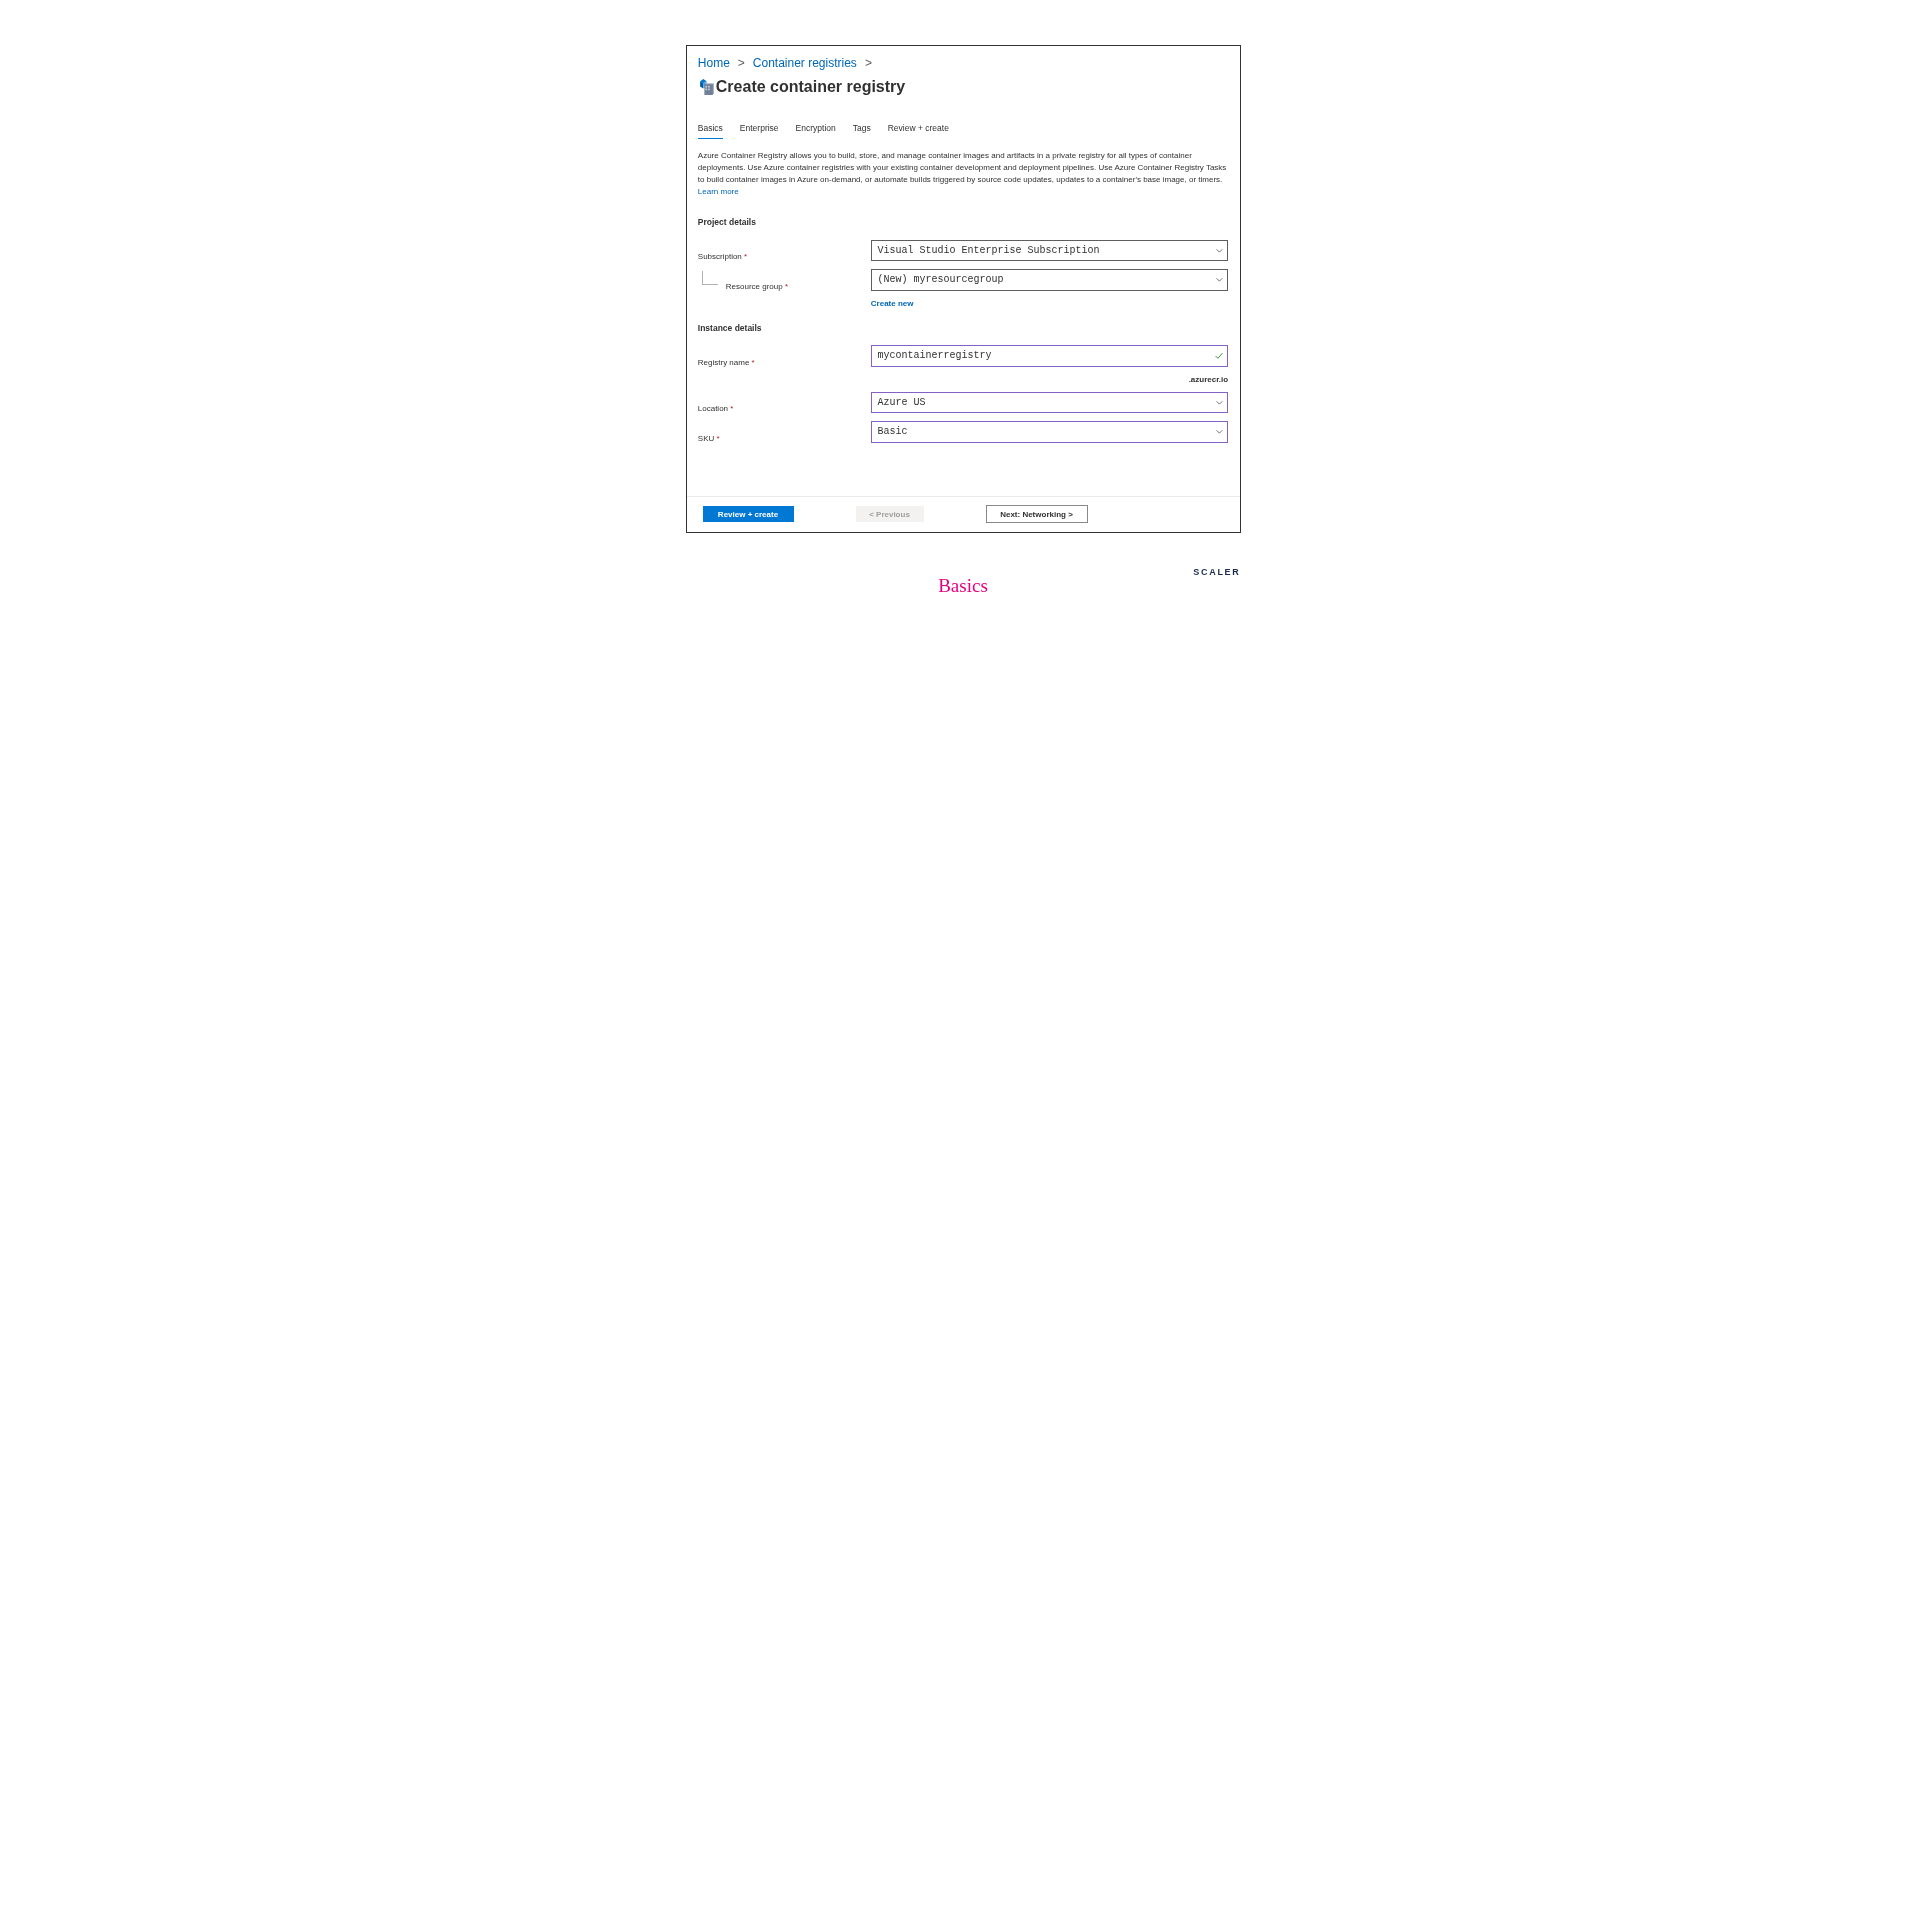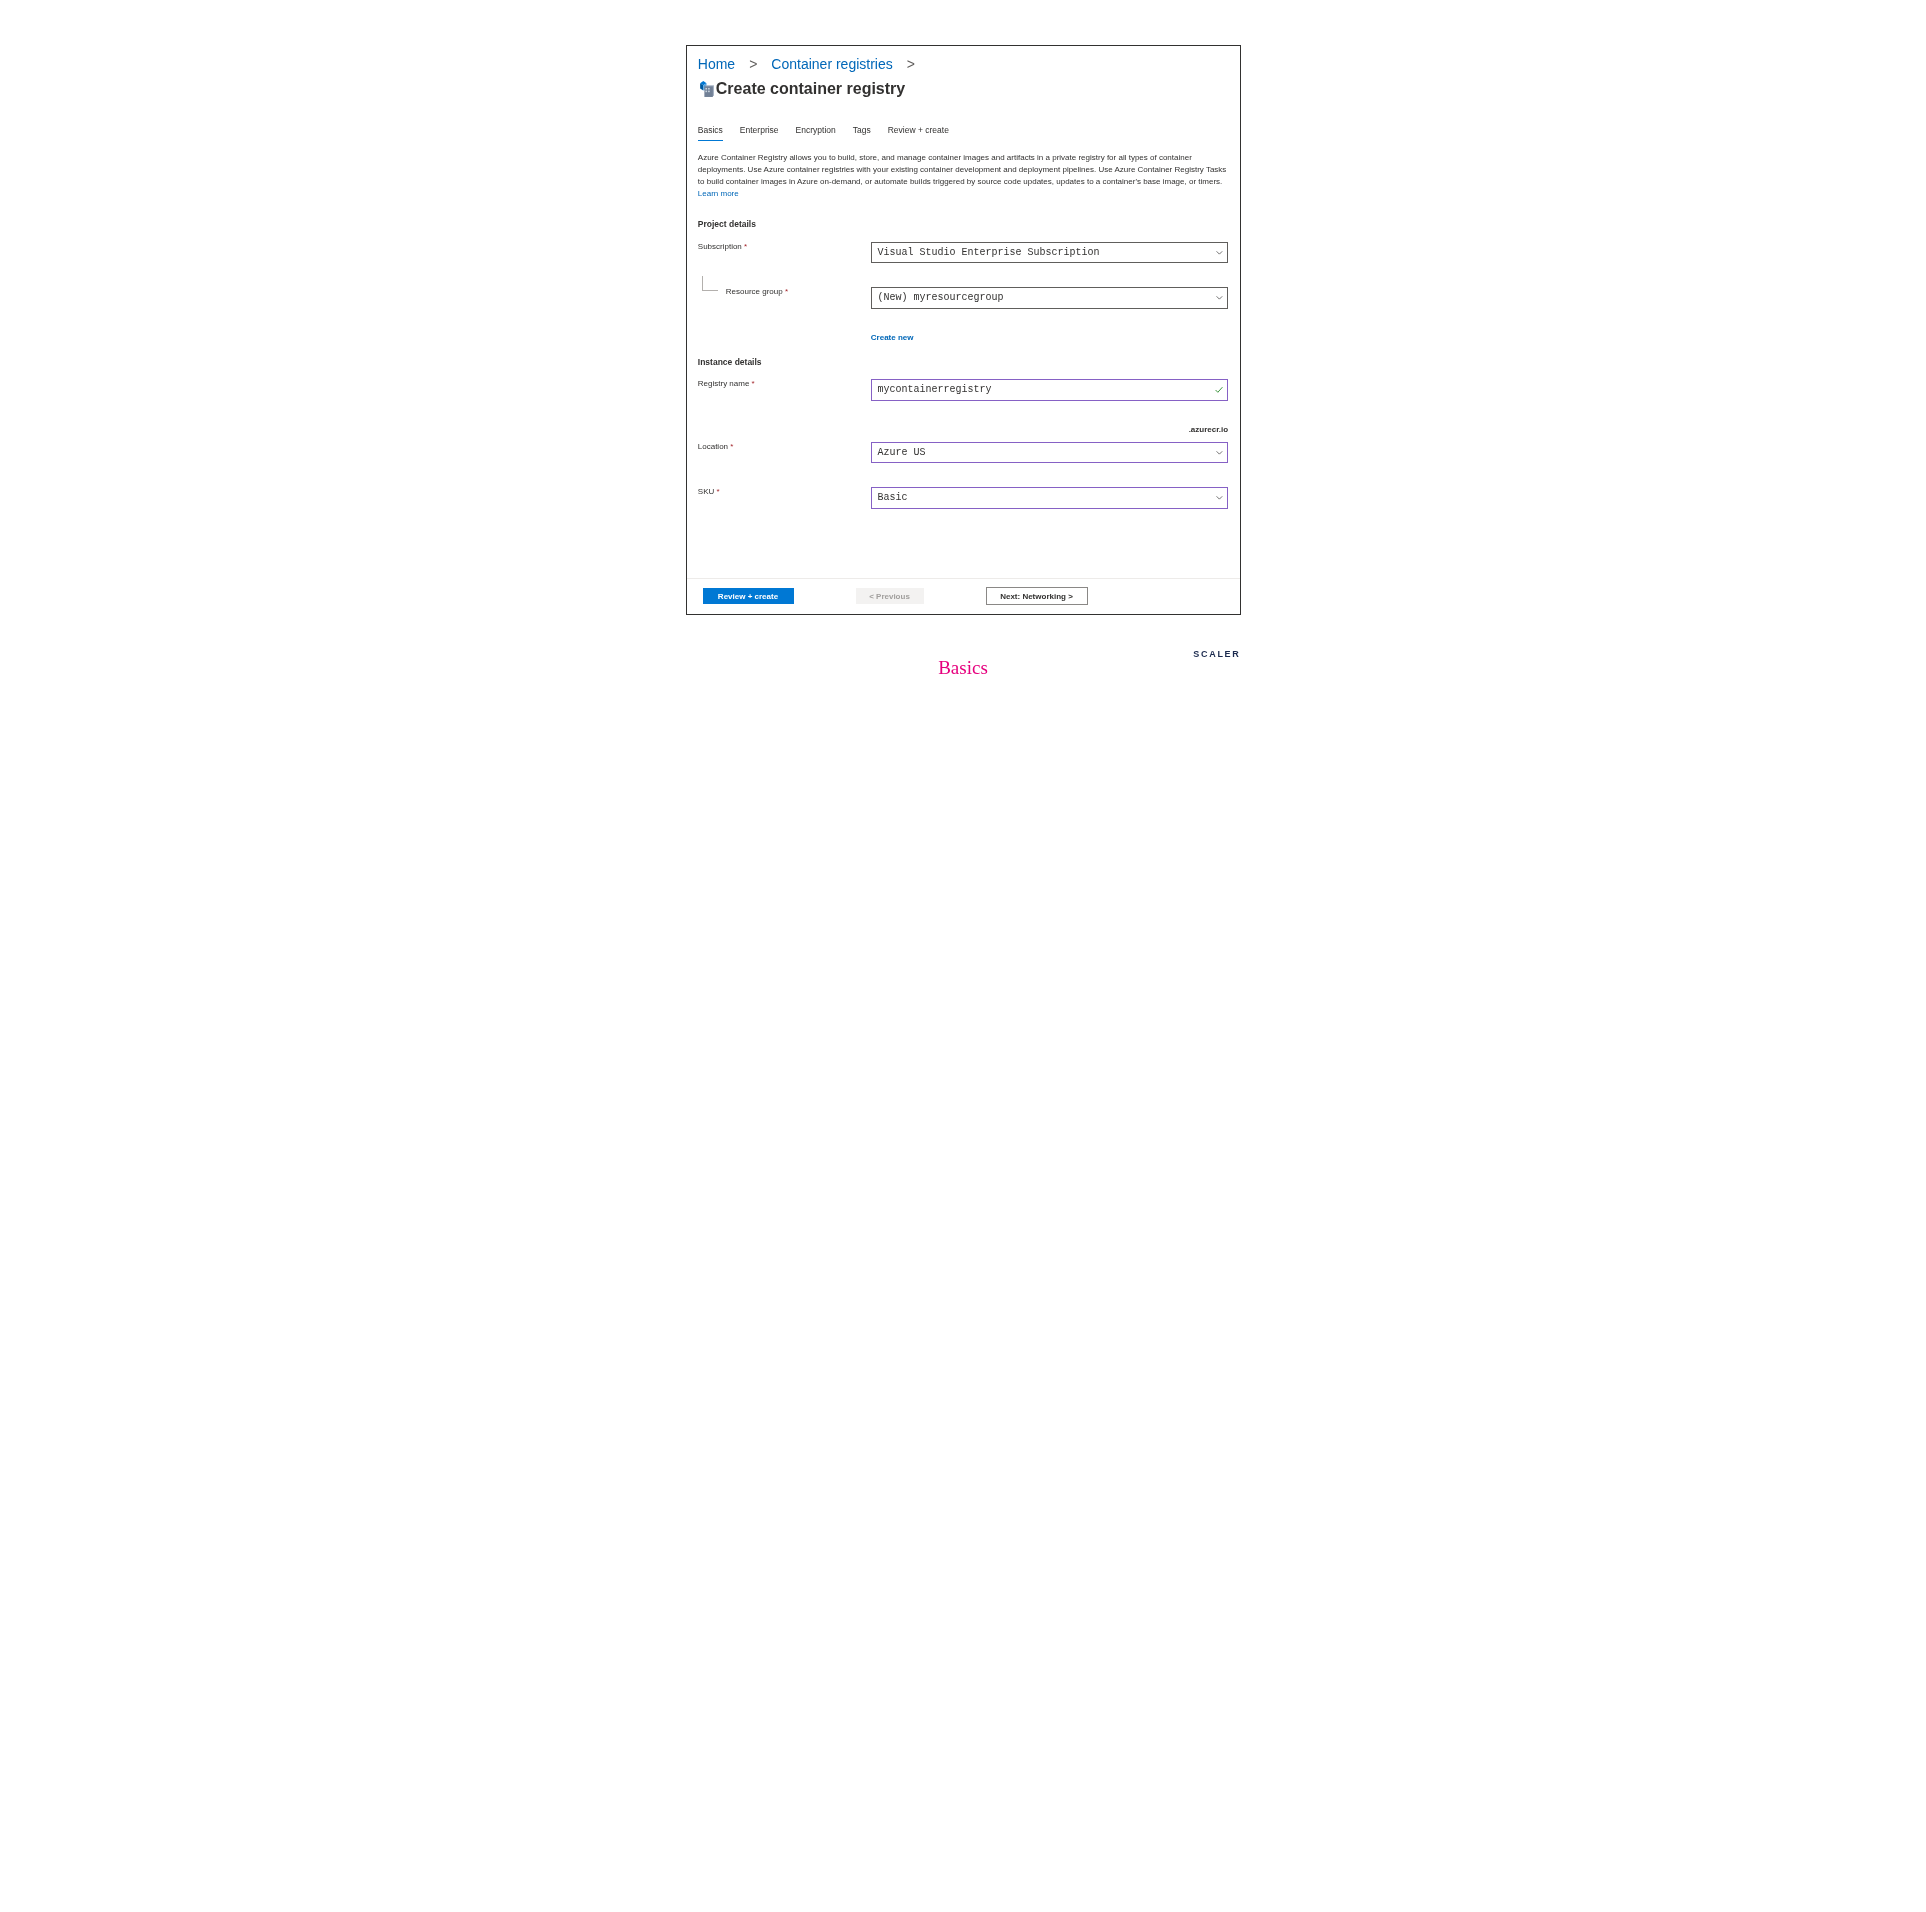--- a/index.html
+++ b/index.html
@@ -16,24 +16,24 @@
   }
   .panel {
     border: 0.8px solid #323130;
     background: #fff;
     padding: 0;
   }
   .panel-inner {
     padding: 10.2px 11.3px 0 11.3px;
   }
   .breadcrumb {
-    font-size: 14px;
+    font-size: 12px;
     display: flex;
     align-items: center;
-    gap: 14px;
+    gap: 8px;
     margin-bottom: 8px;
   }
   .breadcrumb a { color: #0067b8; text-decoration: none; cursor: pointer; }
   .breadcrumb .chev { color: #605e5c; }
   .title-row {
     display: flex;
     align-items: center;
     gap: 1px;
     margin-bottom: 27px;
   }
@@ -58,22 +58,22 @@
     margin-bottom: 19px;
   }
   .description a { color: #0067b8; text-decoration: none; cursor: pointer; }
   .section-title {
     font-weight: 600;
     font-size: 8.5px;
     margin-bottom: 12.5px;
   }
   .form-row {
     display: flex;
-    align-items: flex-start;
-    margin-bottom: 24px;
+    align-items: flex-end;
+    margin-bottom: 8px;
   }
   .form-label {
     width: 173px;
     font-size: 8px;
     color: #323130;
     flex-shrink: 0;
   }
   .form-label.indented {
     padding-left: 28px;
     position: relative;

